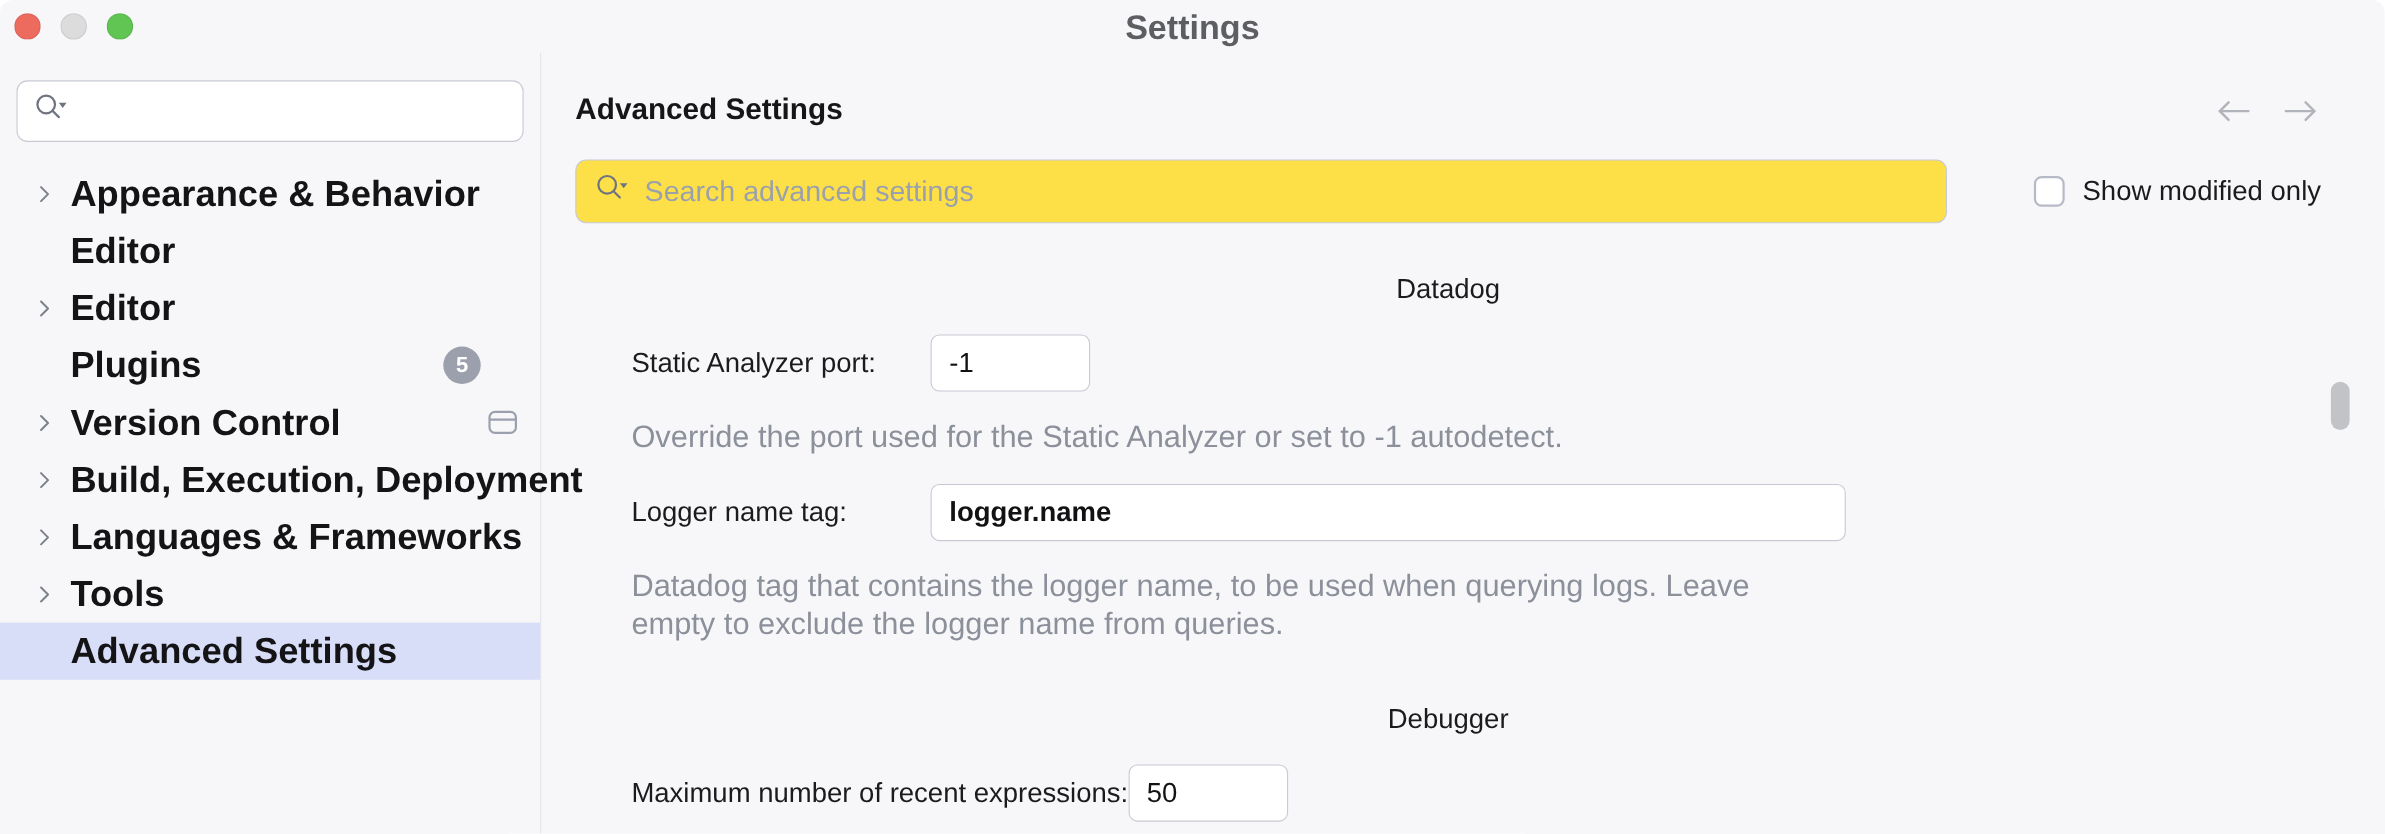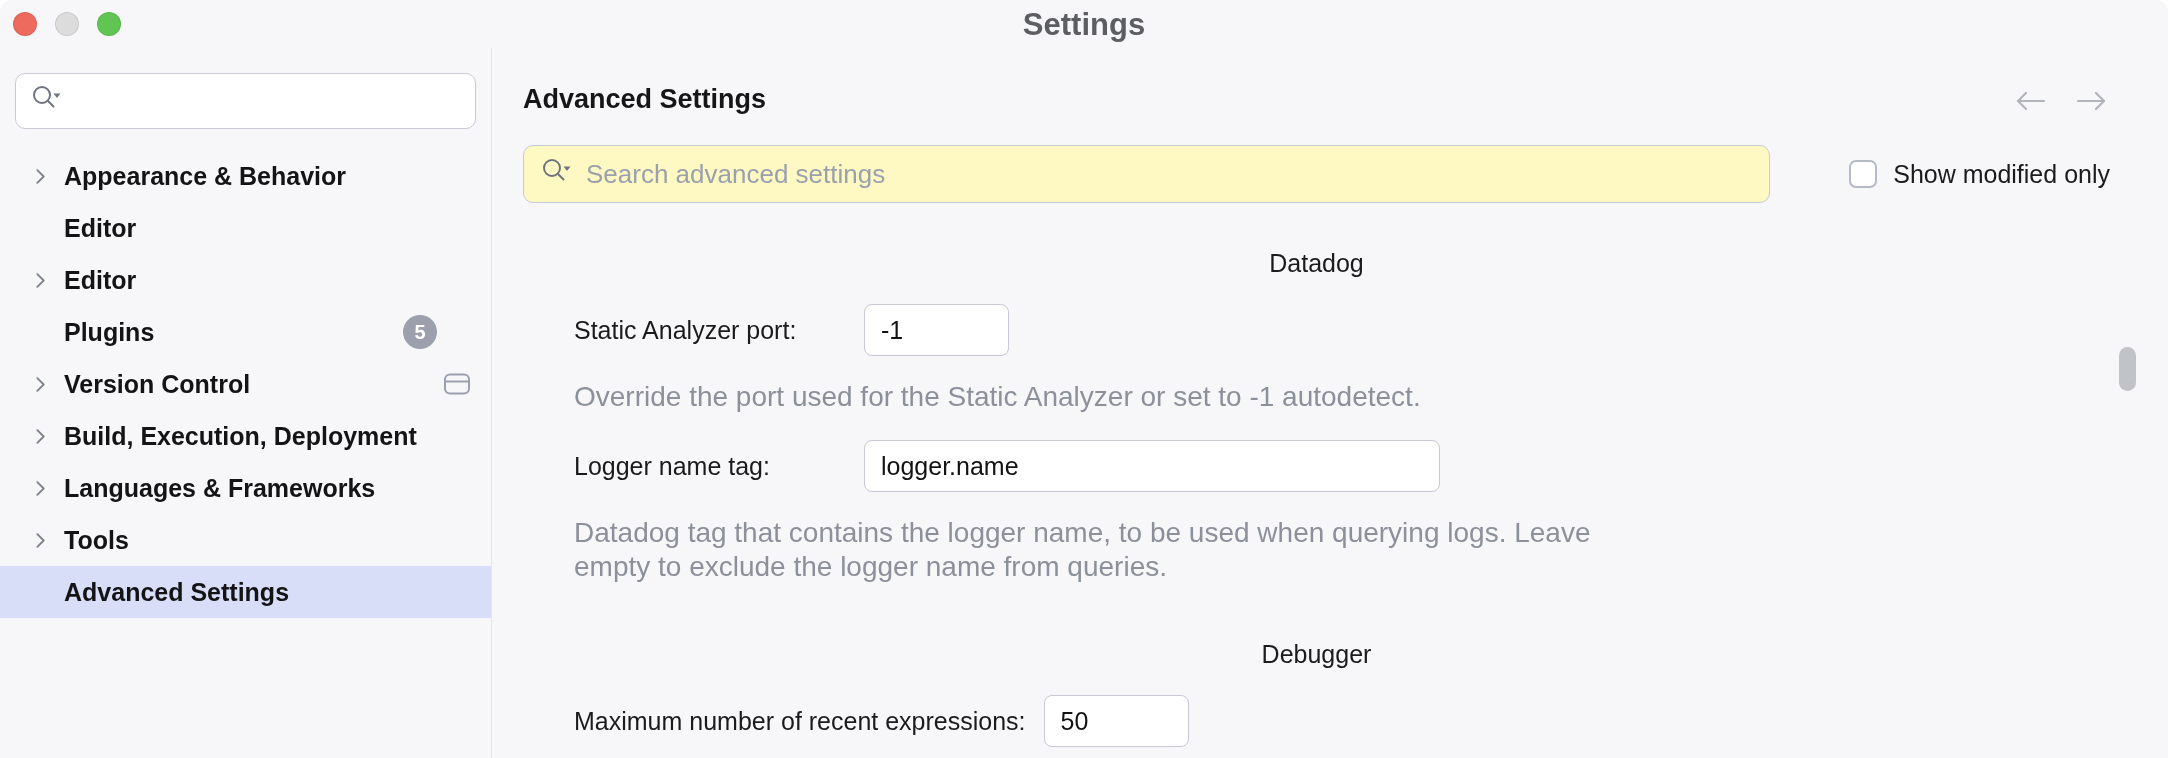--- a/index.html
+++ b/index.html
@@ -17,53 +17,53 @@
   
   .side-search{display:flex;align-items:center;margin:0 15px;height:56px;background:#fff;
     border:1px solid var(--inputBorder,#c7cad4);border-radius:10px;padding:0 14px;box-sizing:border-box;}
   .side-search input{border:none;outline:none;flex:1;font-size:25px;background:transparent;
     font-family:"Liberation Sans",sans-serif;color:#1b1b1d;margin-left:10px;}
   
   .tree{margin-top:21px;}
   .tree-item{display:flex;align-items:center;height:52px;padding:0 16px 0 30px;cursor:default;}
   .tree-item.selected{background:var(--selection,#d9def8);}
   .chev{width:20px;display:inline-flex;justify-content:center;margin-right:14px;flex:0 0 20px;}
-  .t-label{font-size:25px;font-weight:700;color:#141416;white-space:nowrap;}
+  .t-label{font-size:33px;font-weight:700;color:#141416;white-space:nowrap;}
   .t-spacer{flex:1;}
   .badge{min-width:34px;height:34px;border-radius:17px;background:var(--badgeBg,#9ba0ac);color:#fff;
     font-size:20px;font-weight:700;display:inline-flex;align-items:center;justify-content:center;margin-right:38px;}
   .vc-icon{display:inline-flex;margin-right:4px;}
   
   .main-head{display:flex;align-items:flex-start;}
   .main-head h1{margin:0;font-size:27px;font-weight:700;color:#161618;flex:1;}
   .nav-arrows{display:flex;gap:26px;margin-top:4px;}
   .nav-arrows span{display:inline-flex;}
   
   .search-row{display:flex;align-items:center;margin-top:30px;}
-  .adv-search{display:flex;align-items:center;width:1270px;height:58px;background:#fef9c3;
+  .adv-search{display:flex;align-items:center;width:1270px;height:58px;background:#fde047;
     border:1px solid var(--inputBorder,#c7cad4);border-radius:10px;padding:0 16px;box-sizing:border-box;}
   .adv-search input{border:none;outline:none;flex:1;font-size:26px;background:transparent;
     font-family:"Liberation Sans",sans-serif;color:#1b1b1d;margin-left:12px;}
   .adv-search input::placeholder{color:#9ba0ad;}
   .cb-wrap{display:flex;align-items:center;gap:16px;margin-left:36px;cursor:default;padding-left:43px;}
   .cb{width:28px;height:28px;background:#fff;border:2px solid #b6bac6;border-radius:7px;box-sizing:border-box;}
   .cb-label{font-size:25px;color:#1b1b1d;white-space:nowrap;}
   
   .sec{margin-top:46px;}
   .sec + .sec{margin-top:56px;}
   .sec-head{display:flex;align-items:center;flex-direction:column;}
   .sec-title{font-size:25px;color:#1b1b1d;}
   .sec-line{flex:1;height:2px;background:var(--sectionLine,#e4e5ea);margin-left:16px;border-radius:1px;}
-  .form-row{display:flex;align-items:center;margin:26px 0 0 51px;gap:18px;}
+  .form-row{display:flex;align-items:center;margin:26px 0 0 51px;}
   .row-label{font-size:25px;color:#1b1b1d;white-space:nowrap;}
   .sec-0 .row-label{min-width:272px;}
   .fld{height:52px;background:#fff;border:1px solid var(--inputBorder,#c7cad4);border-radius:8px;
     font-size:25px;color:#121214;padding:0 16px;box-sizing:border-box;font-family:"Liberation Sans",sans-serif;outline:none;}
   .fld.sm{width:145px;}
-  .fld.lg{width:576px;}
+  .fld.lg{width:832px;font-weight:bold;}
   .help{margin:24px 0 0 51px;font-size:28px;line-height:34px;color:var(--muted,#8c909a);max-width:1045px;}
   
   .scroll-thumb{position:absolute;right:32px;top:347px;width:17px;height:44px;border-radius:9px;
     background:var(--scrollThumb,#c2c3c7);}
 </style>
 </head>
 <body>
 
 <div class="window">
 

